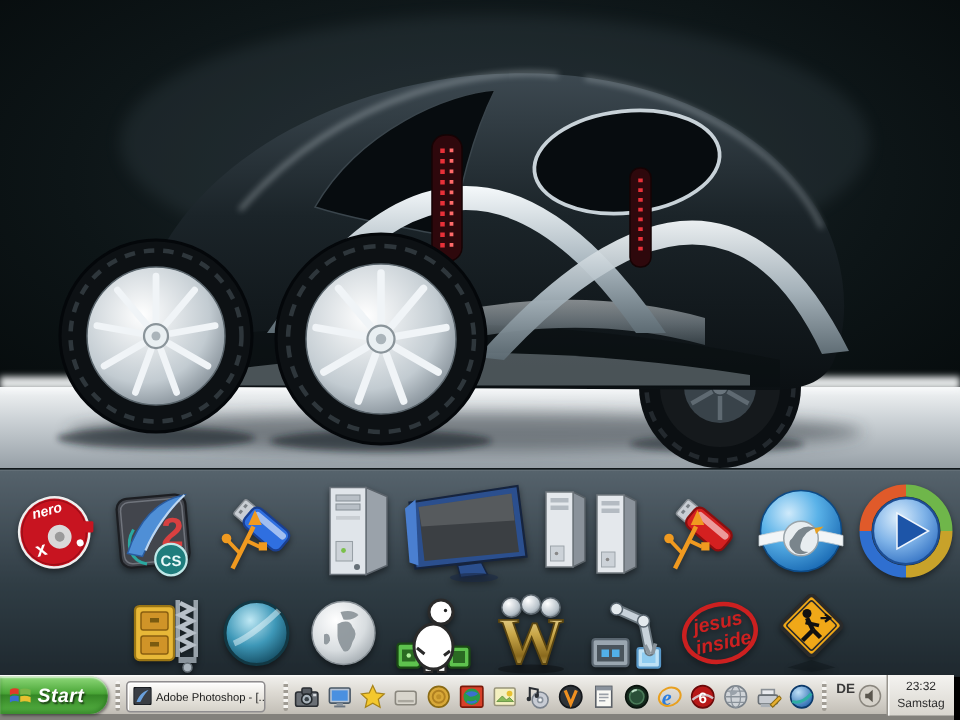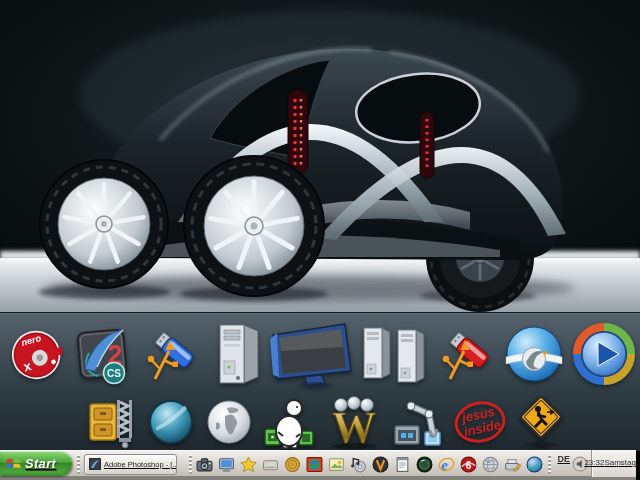--- a/index.html
+++ b/index.html
@@ -21,21 +21,21 @@
   .dock-row{position:absolute;display:flex;justify-content:space-between;align-items:center;}
   .dock-row.top{top:4px;left:10px;right:4px;height:74px;}
   .dock-row.bottom{top:82px;left:86px;right:74px;height:54px;}
   .dock-item{display:flex;align-items:center;justify-content:center;cursor:pointer;}
   .dock-item svg{display:block;filter:drop-shadow(0 2px 2px rgba(0,0,0,.45));}
   
   .taskbar{
     position:absolute;left:0;bottom:0;width:636px;height:30px;
     background:linear-gradient(#f2f1ee,#dcd9d2 40%,#c6c2ba 80%,#b4b0a8);
     box-shadow:inset 0 1px 0 #fbfbf9, inset 0 -4px 0 #83817c;
-    display:flex;align-items:center;box-sizing:border-box;text-decoration:underline;
+    display:flex;align-items:center;box-sizing:border-box;
   }
   .start-button{
     height:25px;min-width:57px;margin-bottom:3px;
     border-radius:0 12px 12px 0;
     background:linear-gradient(#8fd97a,#4aa637 45%,#358726 50%,#58b545);
     box-shadow:inset 0 1px 1px rgba(255,255,255,.6), inset 0 -2px 3px rgba(0,60,0,.35), 1px 1px 2px rgba(0,0,0,.45);
     display:flex;align-items:center;gap:3px;padding:0 10px 0 5px;cursor:pointer;
   }
   .start-label{
     color:#fff;font-weight:bold;font-style:italic;font-size:13px;
@@ -59,21 +59,21 @@
   .tray-icon{width:17px;height:17px;display:block;cursor:pointer;}
   .tray-icon svg{display:block;}
   .lang-indicator{
     font-size:9px;font-weight:bold;color:#3a3a3a;margin:0 2px 12px 2px;cursor:pointer;
   }
   .volume-wrap{width:16px;height:16px;margin:0 3px 2px 0;cursor:pointer;}
   .clock-panel{
     width:44px;align-self:stretch;margin-bottom:3px;
     border-left:1px solid #97948d;box-shadow:inset 1px 0 0 #fafaf8;
     background:linear-gradient(#f4f3f0,#d9d6cf);
-    display:flex;flex-direction:row;align-items:center;justify-content:flex-end;
+    display:flex;flex-direction:column;align-items:center;justify-content:center;
     font-size:8px;color:#2e2e2e;line-height:1.35;cursor:pointer;
   }
 </style>
 </head>
 <body>
 
 <div class="desktop">
 
   <svg class="wallpaper" viewBox="0 0 640 312" xmlns="http://www.w3.org/2000/svg">
     <defs>

